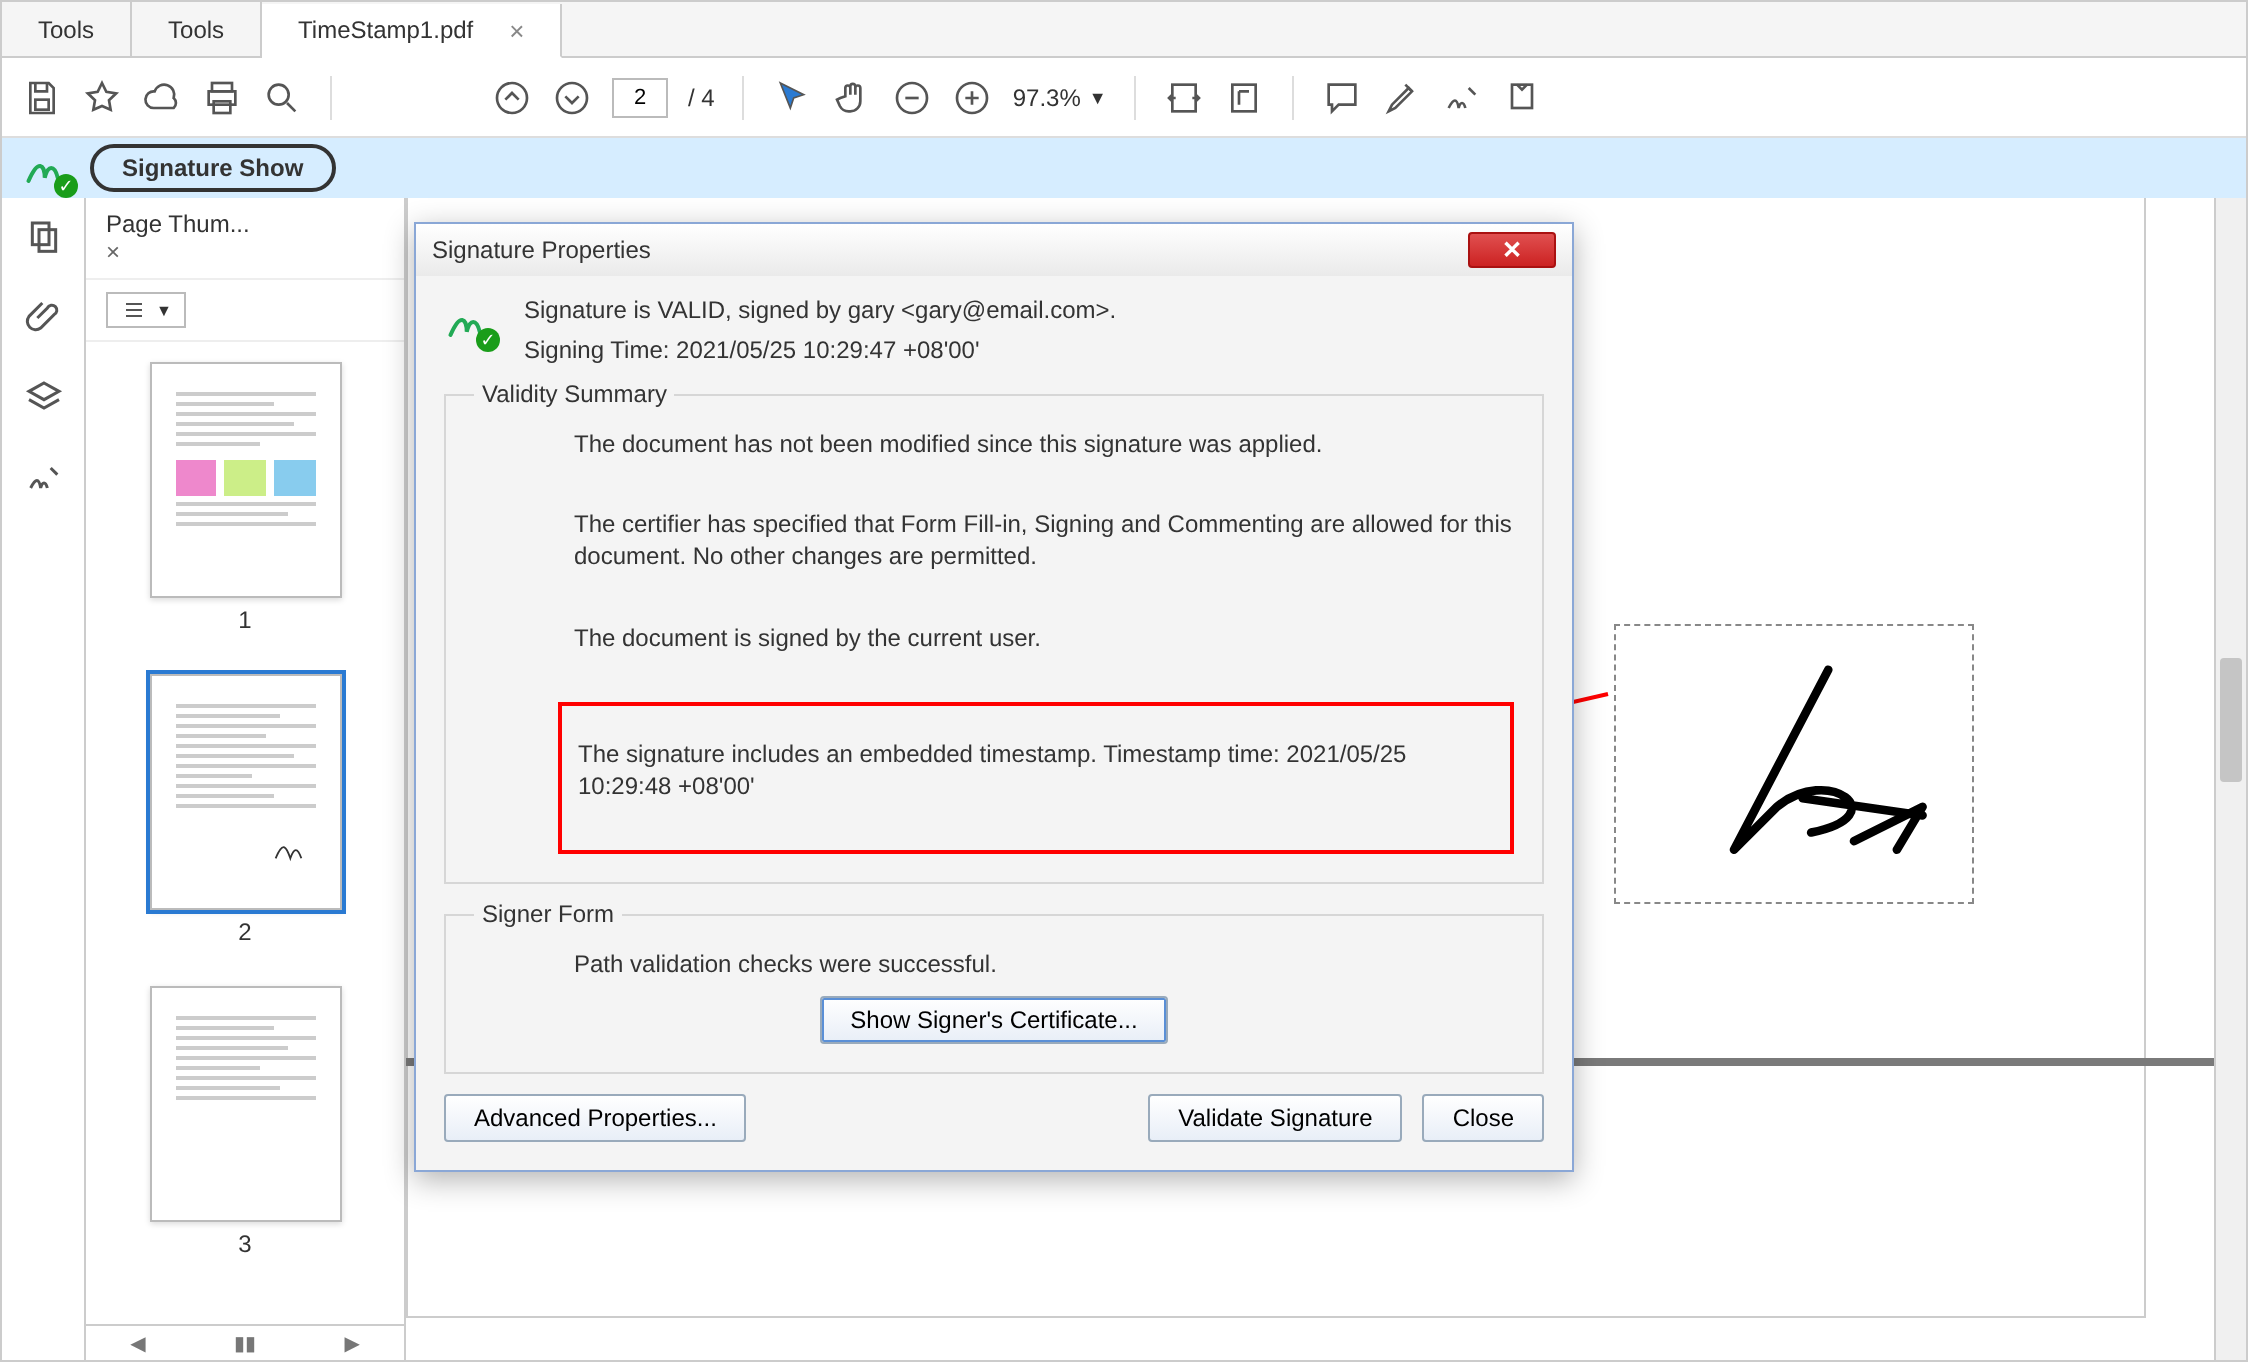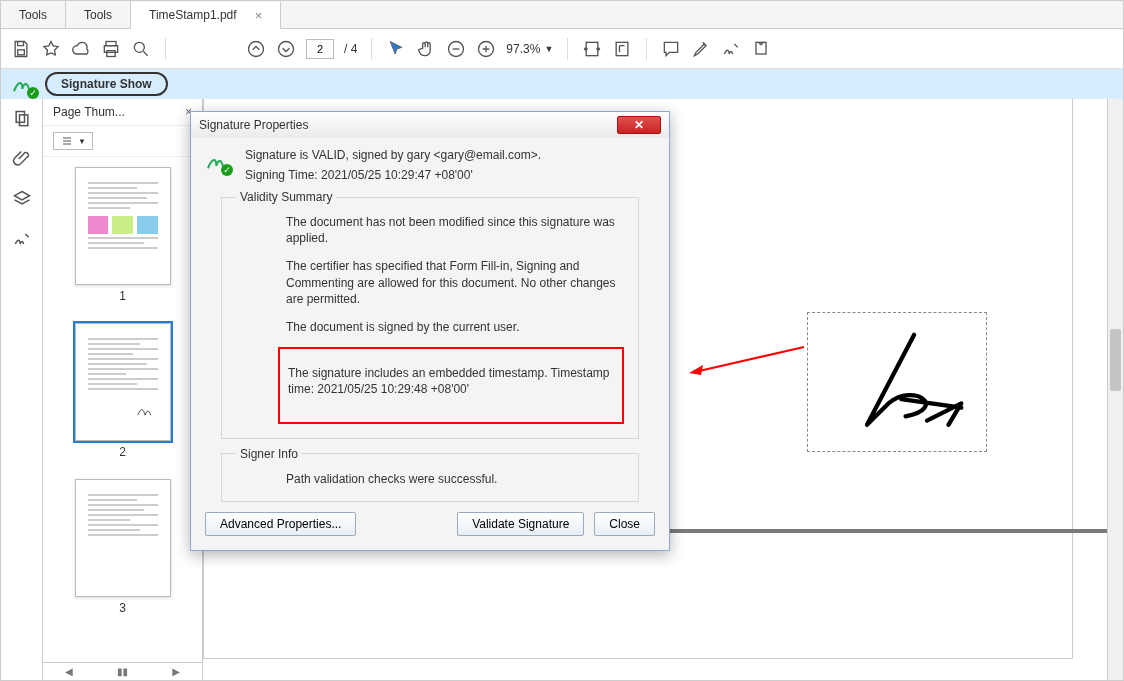--- a/index.html
+++ b/index.html
@@ -26,21 +26,21 @@
   .sig-bar-msg { flex:1; }
   .sig-panel-btn { border:2px solid #333; border-radius:18px; padding:3px 14px; font-weight:bold; cursor:pointer; background:#d6edff; }
 
   
   .body { flex:1; display:flex; min-height:0; }
   .vstrip { width:42px; border-right:1px solid #ccc; display:flex; flex-direction:column; align-items:center; padding-top:10px; gap:20px; }
   .vstrip .vicon { width:20px; height:20px; color:#555; cursor:pointer; }
   .vstrip .vicon svg { width:20px; height:20px; stroke:#555; fill:none; }
 
   .thumbs { width:160px; border-right:1px solid #ccc; display:flex; flex-direction:column; }
-  .thumbs-head { display:flex; align-items:center; padding:6px 10px; border-bottom:1px solid #eee; }
+  .thumbs-head { display:flex; padding:6px 10px; border-bottom:1px solid #eee;flex-direction:column; }
   .thumbs-title { flex:1; white-space:nowrap; overflow:hidden; text-overflow:ellipsis; }
   .thumbs-close { cursor:pointer; color:#666; }
   .thumbs-tools { padding:6px 10px; border-bottom:1px solid #eee; }
   .opts-btn { border:1px solid #bbb; padding:2px 6px; display:inline-flex; align-items:center; gap:4px; cursor:pointer; background:#fff; }
   .thumbs-list { flex:1; overflow:auto; padding:10px 0 0 0; display:flex; flex-direction:column; align-items:center; gap:20px; }
   .thumb { width:96px; }
   .thumb-page { width:96px; height:118px; border:1px solid #bbb; box-shadow:0 1px 3px rgba(0,0,0,0.15); background:#fff; position:relative; overflow:hidden; }
   .thumb-page.selected { outline:2px solid #2a7ad2; }
   .thumb-lines { position:absolute; left:12px; right:12px; top:14px; display:flex; flex-direction:column; gap:3px; }
   .thumb-line { height:2px; background:#ccc; }
@@ -52,34 +52,34 @@
   .sig-box { position:absolute; left:604px; top:213px; width:180px; height:140px; border:1px dashed #888; background:#fff; display:flex; align-items:center; justify-content:center; }
   .sig-path { stroke:#000; fill:none; stroke-width:5; stroke-linecap:round; stroke-linejoin:round; }
   .arrow { position:absolute; left:486px; top:246px; width:120px; height:30px; }
   .arrow line { stroke:#f00; stroke-width:2; }
   .arrow polygon { fill:#f00; }
   .page-bottom-line { position:absolute; left:0; right:0; top:430px; height:4px; background:#7a7a7a; }
   .vscroll { position:absolute; right:0; top:0; bottom:0; width:16px; background:#f0f0f0; border-left:1px solid #ccc; }
   .vscroll-thumb { position:absolute; right:2px; left:2px; top:230px; height:62px; background:#c5c5c5; border-radius:2px; }
 
   
-  .dialog { position:absolute; left:189px; top:110px; width:480px; background:#f4f4f4; border:1px solid #8aa7d6; box-shadow:0 4px 14px rgba(0,0,0,0.3); }
+  .dialog { position:absolute; left:206px; top:110px; width:580px; background:#f4f4f4; border:1px solid #8aa7d6; box-shadow:0 4px 14px rgba(0,0,0,0.3); }
   .dlg-title { height:26px; background:linear-gradient(#fff,#eaeaea); display:flex; align-items:center; padding:0 8px; font-size:12px; }
   .dlg-title-text { flex:1; }
   .dlg-close { width:44px; height:18px; background:linear-gradient(#e05050,#c22); color:#fff; display:flex; align-items:center; justify-content:center; border:1px solid #a11; border-radius:2px; cursor:pointer; font-size:12px; font-weight:bold; }
   .dlg-body { padding:10px 14px 14px 14px; }
   .dlg-top { display:flex; gap:14px; margin-bottom:8px; }
   .dlg-icon svg { width:26px; height:26px; }
   .dlg-top-lines { display:flex; flex-direction:column; gap:6px; font-size:12px; }
-  fieldset { border:1px solid #d6d6d6; padding:10px 14px 14px 14px; margin:8px 16px; background:#f4f4f4; }
+  fieldset { border:1px solid #d6d6d6; padding:10px 14px 14px 14px; margin:8px 0; background:#f4f4f4; }
   fieldset legend { padding:0 4px; font-size:12px; }
-  .summary-items { display:flex; flex-direction:column; gap:12px; padding-left:50px; font-size:12px; line-height:1.35; }
+  .summary-items { display:flex; flex-direction:column; gap:24px; padding-left:50px; font-size:12px; line-height:1.35; }
   .red-box { border:2px solid #f00; padding:16px 8px; margin-left:-8px; }
   .red-box .ts-block { margin-bottom:8px; }
-  .signer-items { display:flex; flex-direction:row; gap:12px; padding-left:50px; font-size:12px; line-height:1.35; }
+  .signer-items { display:flex; flex-direction:column; gap:12px; padding-left:50px; font-size:12px; line-height:1.35;justify-content:center; }
   .cert-btn-row { display:flex; justify-content:center; margin-top:8px; }
   .btn { border:1px solid #9ab; background:linear-gradient(#fff,#e8eef7); padding:4px 14px; cursor:pointer; font-size:12px; border-radius:2px; }
   .btn.focus { box-shadow:0 0 0 1px #5a8fd6 inset; }
   .dlg-foot { display:flex; gap:10px; margin-top:10px; }
   .spacer { flex:1; }
 
   .sig-badge { position:relative; width:26px; height:26px; }
   .sig-badge svg { width:26px; height:26px; }
   .sig-badge .chk { position:absolute; right:-2px; bottom:-2px; width:12px; height:12px; background:#1a9d1a; border-radius:50%; color:#fff; font-size:9px; display:flex; align-items:center; justify-content:center; }
 
@@ -364,23 +364,26 @@
           <div>The document has not been modified since this signature was applied.</div>
           <div>The certifier has specified that Form Fill-in, Signing and Commenting are allowed for this document. No other changes are permitted.</div>
           <div>The document is signed by the current user.</div>
           <div class="red-box">
             <div class="ts-block">The signature includes an embedded timestamp. Timestamp time: 2021/05/25 10:29:48 +08'00'</div>
           </div>
         </div>
       </fieldset>
 
       <fieldset>
-        <legend>Signer Info</legend>
+        <legend>Signer Form</legend>
         <div class="signer-items">
           <div>Path validation checks were successful.</div>
+        </div>
+        <div class="cert-btn-row">
+          <button class="btn focus">Show Signer's Certificate...</button>
         </div>
       </fieldset>
 
       <div class="dlg-foot">
         <button class="btn">Advanced Properties...</button>
         <div class="spacer"></div>
         <button class="btn">Validate Signature</button>
         <button class="btn">Close</button>
       </div>
     </div>

